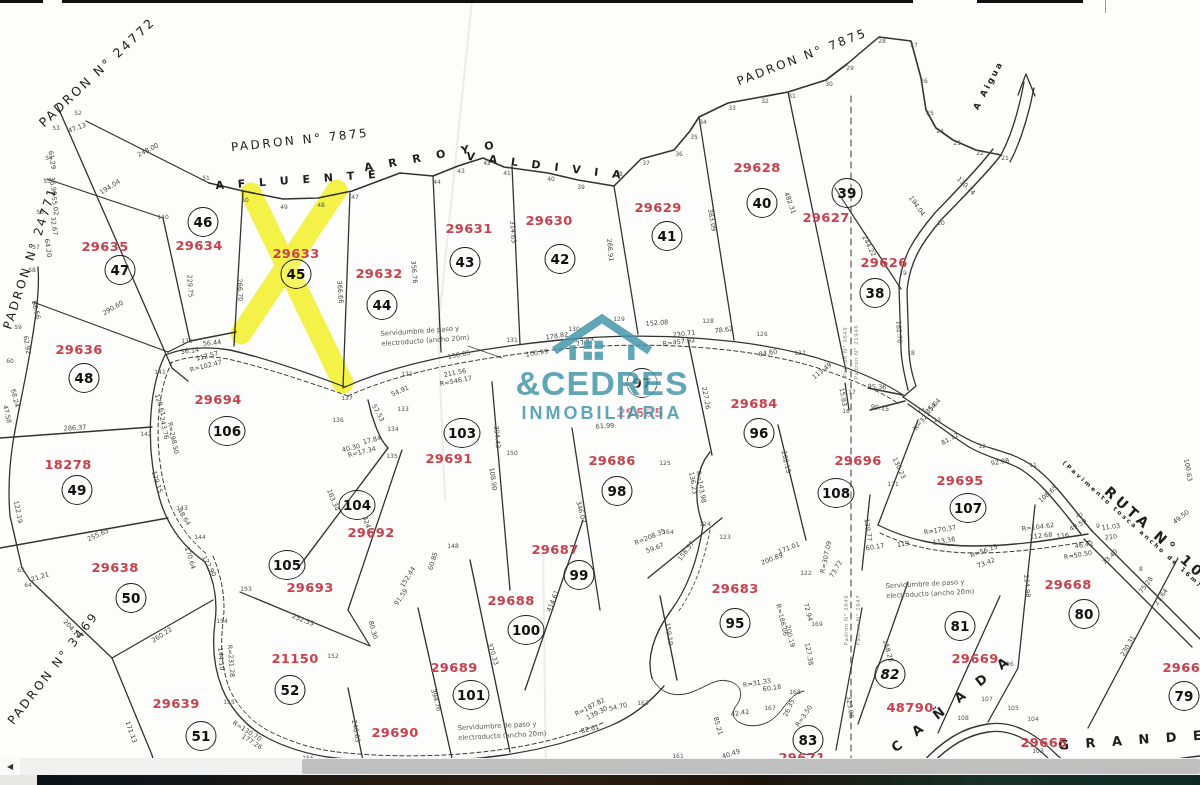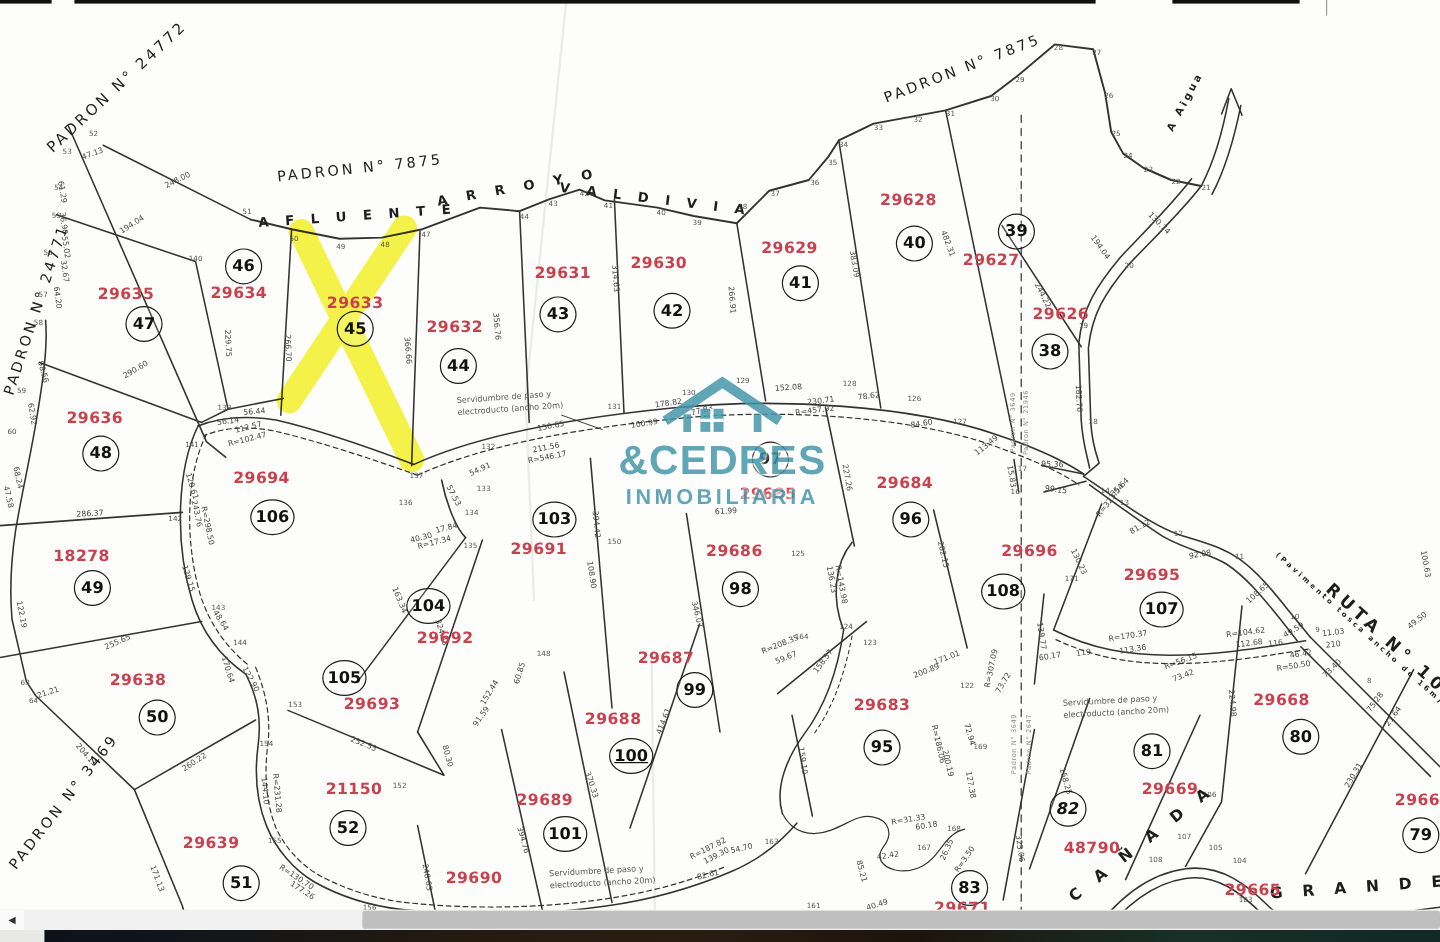--- a/index.html
+++ b/index.html
@@ -448,21 +448,21 @@
       <div class="pnum" style="left: 617px; top: 491px; transform: translate(-50%, -50%) rotate(0deg); width: 29px; height: 28px;">98</div>
       <div class="plotid" style="left: 754px; top: 403px; transform: translate(-50%, -50%) rotate(0deg);">29684</div>
       <div class="pnum" style="left: 759px; top: 433px; transform: translate(-50%, -50%) rotate(0deg); width: 29px; height: 28px;">96</div>
       <div class="plotid" style="left: 858px; top: 460px; transform: translate(-50%, -50%) rotate(0deg);">29696</div>
       <div class="pnum" style="left: 836px; top: 493px; transform: translate(-50%, -50%) rotate(0deg); width: 35px; height: 28px;">108</div>
       <div class="plotid" style="left: 960px; top: 480px; transform: translate(-50%, -50%) rotate(0deg);">29695</div>
       <div class="pnum" style="left: 968px; top: 508px; transform: translate(-50%, -50%) rotate(0deg); width: 35px; height: 28px;">107</div>
       <div class="plotid" style="left: 555px; top: 549px; transform: translate(-50%, -50%) rotate(0deg);">29687</div>
       <div class="pnum" style="left: 579px; top: 575px; transform: translate(-50%, -50%) rotate(0deg); width: 29px; height: 28px;">99</div>
       <div class="plotid" style="left: 511px; top: 600px; transform: translate(-50%, -50%) rotate(0deg);">29688</div>
-      <div class="pnum" style="left: 526px; top: 630px; transform: translate(-50%, -50%) rotate(0deg); width: 35px; height: 28px; text-decoration: underline;">100</div>
+      <div class="pnum" style="left: 526px; top: 630px; transform: translate(-50%, -50%) rotate(0deg); width: 35px; height: 28px;">100</div>
       <div class="plotid" style="left: 454px; top: 667px; transform: translate(-50%, -50%) rotate(0deg);">29689</div>
       <div class="pnum" style="left: 471px; top: 695px; transform: translate(-50%, -50%) rotate(0deg); width: 35px; height: 28px;">101</div>
       <div class="plotid" style="left: 395px; top: 732px; transform: translate(-50%, -50%) rotate(0deg);">29690</div>
       <div class="plotid" style="left: 735px; top: 588px; transform: translate(-50%, -50%) rotate(0deg);">29683</div>
       <div class="pnum" style="left: 735px; top: 623px; transform: translate(-50%, -50%) rotate(0deg); width: 29px; height: 28px;">95</div>
       <div class="plotid" style="left: 1068px; top: 584px; transform: translate(-50%, -50%) rotate(0deg);">29668</div>
       <div class="pnum" style="left: 1084px; top: 614px; transform: translate(-50%, -50%) rotate(0deg); width: 29px; height: 28px;">80</div>
       <div class="plotid" style="left: 975px; top: 658px; transform: translate(-50%, -50%) rotate(0deg);">29669</div>
       <div class="pnum" style="left: 960px; top: 626px; transform: translate(-50%, -50%) rotate(0deg); width: 29px; height: 28px;">81</div>
       <div class="plotid" style="left: 910px; top: 707px; transform: translate(-50%, -50%) rotate(0deg);">48790</div>

